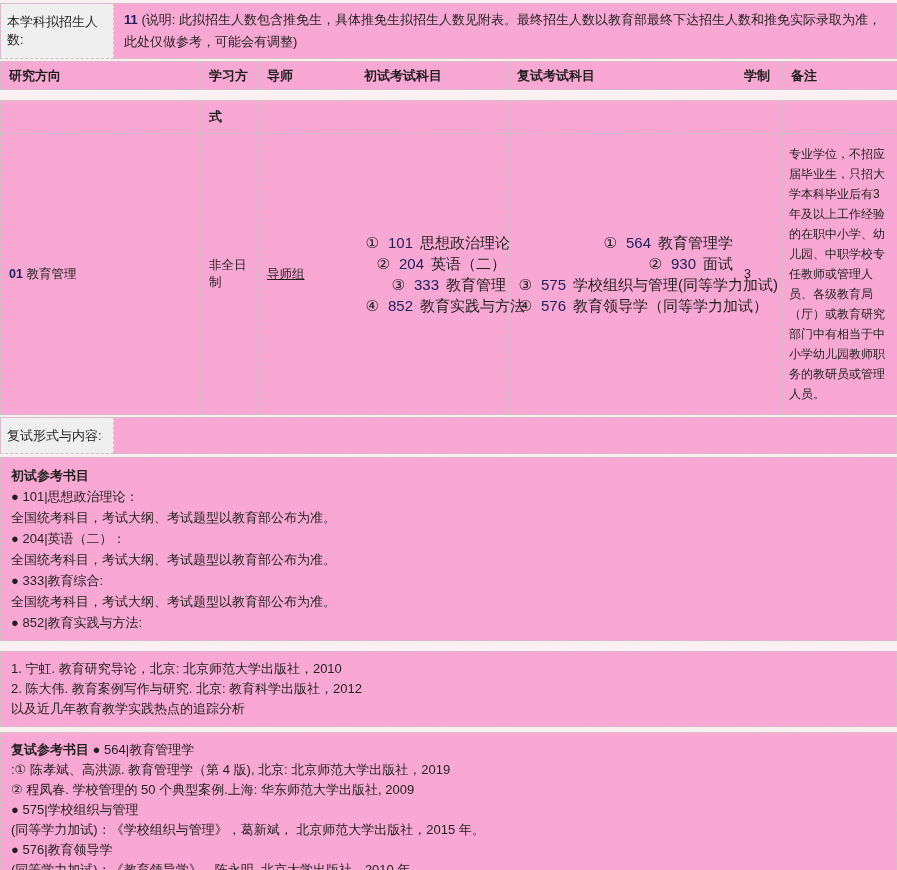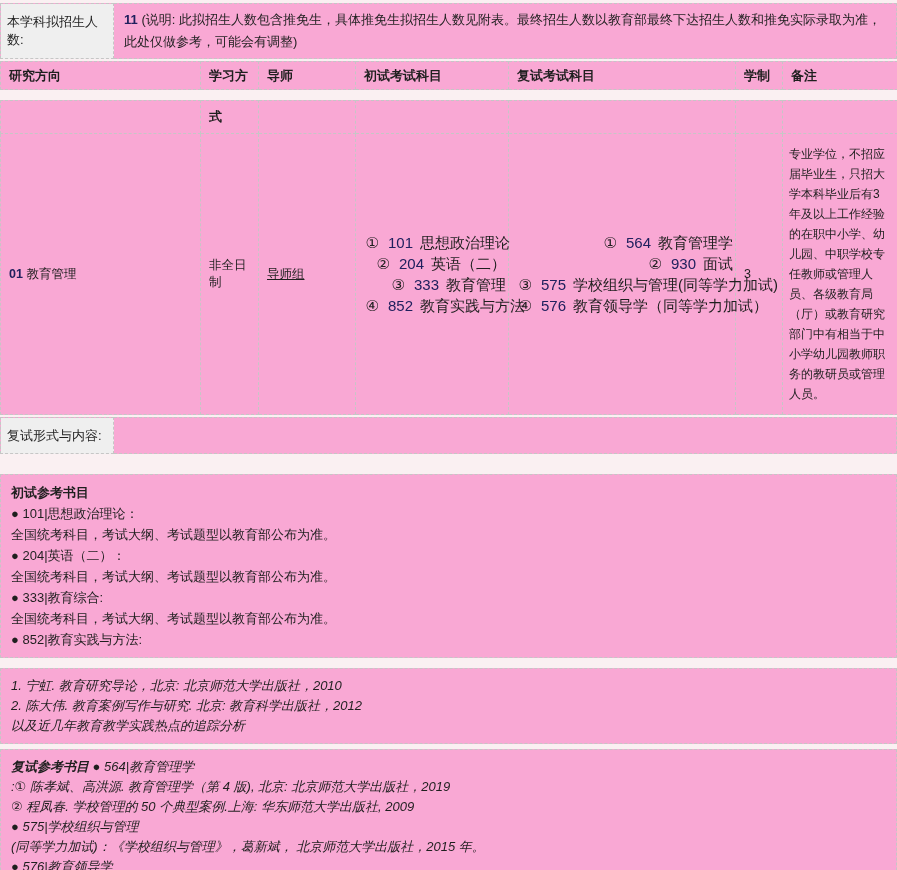--- a/index.html
+++ b/index.html
@@ -29,28 +29,28 @@
   
   .tC { margin-bottom: 2px; }
   .tC .wrap-row td { height: 33px; padding: 2px 0 2px 8px; font-weight: bold; }
   .tC .data-row td { height: 278px; padding: 8px 2px 8px 8px; font-size: 12.5px; }
   .exam-line { white-space: nowrap; line-height: 21px; font-size: 15px; text-align: right; }
   .exam-line .circ { display:inline-block; width:15px; margin-right:5px; }
   .exam-line .code { display:inline-block; width:29px; margin-right:7px; }
   .remark-cell { font-size: 12px !important; line-height: 20px; padding: 10px 6px !important; vertical-align: middle; }
   .advisor-link { color:#1f1f1f; text-decoration: underline; cursor: pointer; }
   
-  .tD { margin-bottom: 20px; padding-left: 28px; }
+  .tD { margin-bottom: 3px; padding-left: 28px; }
   .tD td { height: 36px; }
   
   .sec td { padding: 7px 10px; vertical-align: top; }
   .sec .line { line-height: 21px; }
   .tE { margin-bottom: 10px; }
   .tF { margin-bottom: 5px; }
-  .tF .line, .tG .line { line-height: 20px; font-style: italic; }
+  .tF .line, .tG .line { line-height: 20px; }
   .sec-title { font-weight: bold; }
 </style>
 </head>
 <body>
 
 <div class="wrap">
 
   <table class="tA">
     <tbody>
         <tr>

